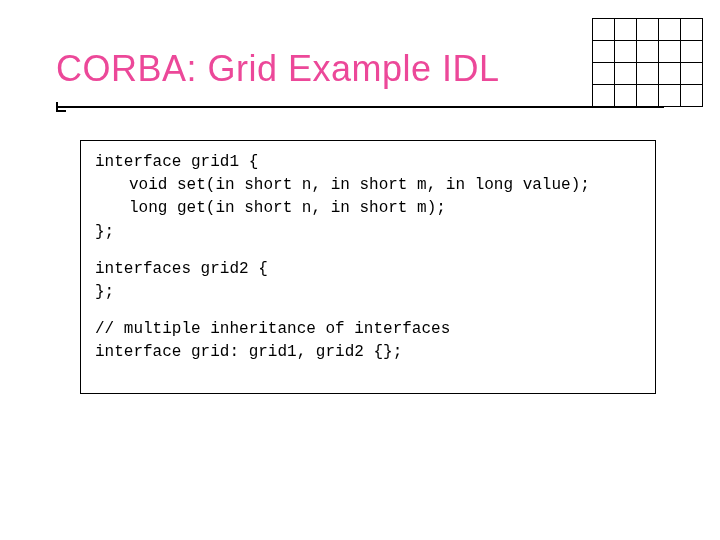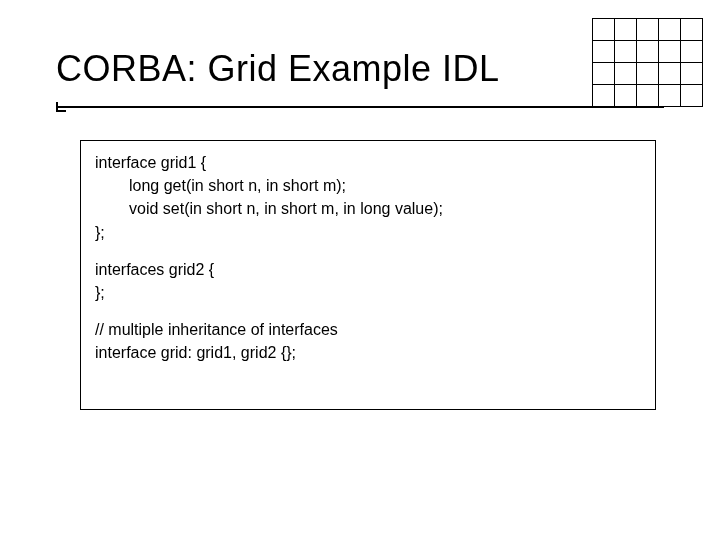--- a/index.html
+++ b/index.html
@@ -25,21 +25,21 @@
     grid-template-columns: repeat(5, 22px);
     grid-template-rows: repeat(4, 22px);
   }
   .grid-icon div {
     border: 1px solid #000;
     margin: -0.5px;
   }
   .title {
     font-size: 36px;
     font-weight: normal;
-    color: #000000;
+    color: #ec4899;
     margin-bottom: 12px;
     letter-spacing: 0.5px;
   }
   .divider-wrap {
     position: relative;
     height: 10px;
     margin-bottom: 28px;
   }
   .divider-main {
     position: absolute;
@@ -53,26 +53,26 @@
     position: absolute;
     left: 0;
     top: 0;
     width: 10px;
     height: 10px;
     border-left: 2px solid #000;
     border-bottom: 2px solid #000;
   }
   .code-box {
     border: 1px solid #000;
-    padding: 10px 14px 28px 14px;
+    padding: 10px 14px 12px 14px;
     font-size: 16px;
     line-height: 1.45;
     margin-left: 24px;
     margin-right: 8px;
-    font-family: Liberation Sans, sans-serif;
+    font-family: Liberation Mono, monospace;
   }
   .code-block { margin-bottom: 14px; }
   .code-block:last-child { margin-bottom: 16px; }
   .indent { padding-left: 34px; }
 </style>
 </head>
 <body>
 
 <div class="slide">
 
@@ -102,22 +102,22 @@
   <h1 class="title">CORBA: Grid Example IDL</h1>
 
   <div class="divider-wrap">
     <div class="divider-tick"></div>
     <div class="divider-main"></div>
   </div>
 
   <div class="code-box">
     <div class="code-block">
       <div>interface grid1 {</div>
+      <div class="indent">void set(in short n, in short m, in long value);</div>
       <div class="indent">long get(in short n, in short m);</div>
-      <div class="indent">void set(in short n, in short m, in long value);</div>
       <div>};</div>
     </div>
     <div class="code-block">
       <div>interfaces grid2 {</div>
       <div>};</div>
     </div>
     <div class="code-block">
       <div>// multiple inheritance of interfaces</div>
       <div>interface grid: grid1, grid2 {};</div>
     </div>

